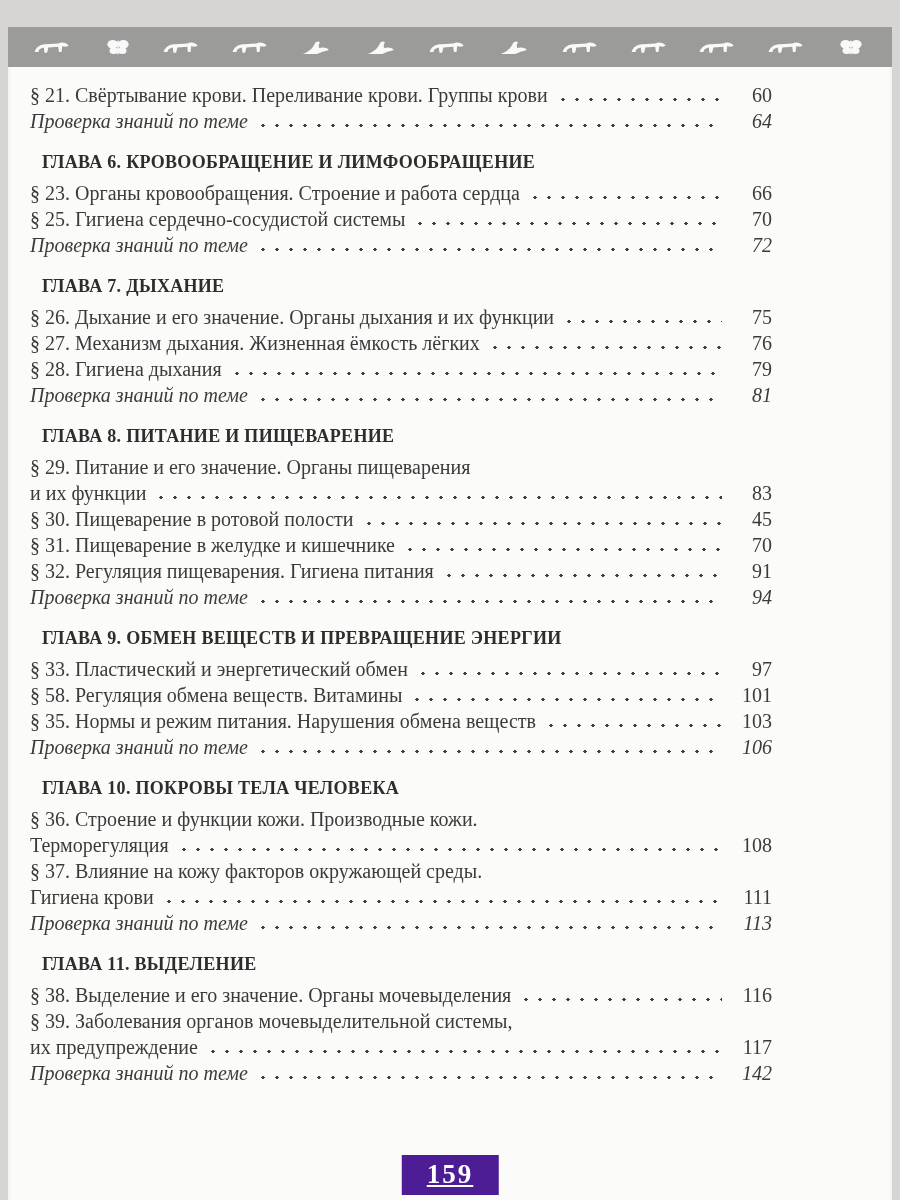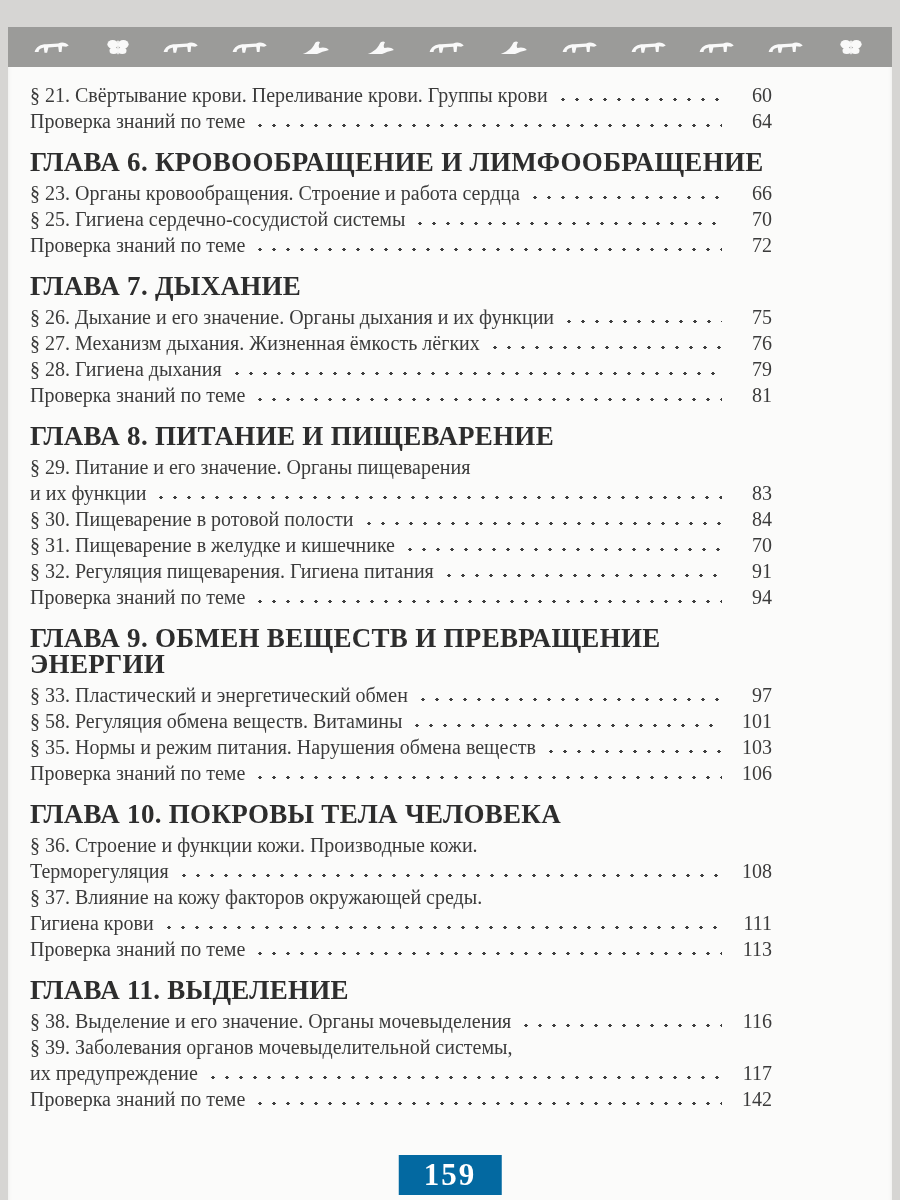--- a/index.html
+++ b/index.html
@@ -33,22 +33,22 @@
     align-items: center;
     opacity: 0.95;
   }
   .toc {
     padding: 15px 120px 0 22px;
     color: #3b3b3b;
     font-size: 20px;
     line-height: 26px;
   }
   .chapter {
-    margin: 15px 0 5px 0;
-    font-size: 27px;
+    margin: 15px 0 5px 12px;
+    font-size: 18px;
     line-height: 26px;
     font-weight: 700;
     color: #2d2d2d;
     letter-spacing: 0.3px;
   }
   .entry { margin: 0; }
   .entry-line {
     display: flex;
     align-items: baseline;
   }
@@ -66,34 +66,36 @@
     background-position: 0 center;
     min-width: 0;
   }
   .entry-line .pg {
     white-space: nowrap;
     min-width: 44px;
     text-align: right;
   }
   .entry.italic .t,
   .entry.italic .pg {
+    font-style: italic;
     text-align: right;
   }
   .page-badge {
     position: absolute;
     left: 50%;
     bottom: 10px;
     transform: translateX(-50%);
-    background: #0369a1;
+    background: #4c1d95;
     color: #ffffff;
     font-weight: 700;
-    font-size: 31px;
+    font-size: 27px;
     line-height: 27px;
     padding: 6px 25px 7px 25px;
     letter-spacing: 2px;
+    text-decoration: underline;
   }
 </style>
 </head>
 <body>
 
 <div class="page">
   <div class="banner" id="banner">
       <span class="icon">
         <svg viewBox="0 0 64 36" width="42" height="25">
           <path fill="#fff" d="M4 25c2-8 9-12 18-12l18-1c6-3 12-1 16 3l-4 2-6-1-1 9h-4l-1-8-15 1-2 8h-4l-1-8c-5 1-8 3-8 7z"></path>
@@ -249,21 +251,21 @@
           <div class="entry-line">
             <span class="t">и их функции</span>
             <span class="dots"></span>
             <span class="pg">83</span>
           </div>
         </div>
         <div class="entry">
           <div class="entry-line">
             <span class="t">§ 30. Пищеварение в ротовой полости</span>
             <span class="dots"></span>
-            <span class="pg">84</span>
+            <span class="pg">45</span>
           </div>
         </div>
         <div class="entry">
           <div class="entry-line">
             <span class="t">§ 31. Пищеварение в желудке и кишечнике</span>
             <span class="dots"></span>
             <span class="pg">70</span>
           </div>
         </div>
         <div class="entry">

